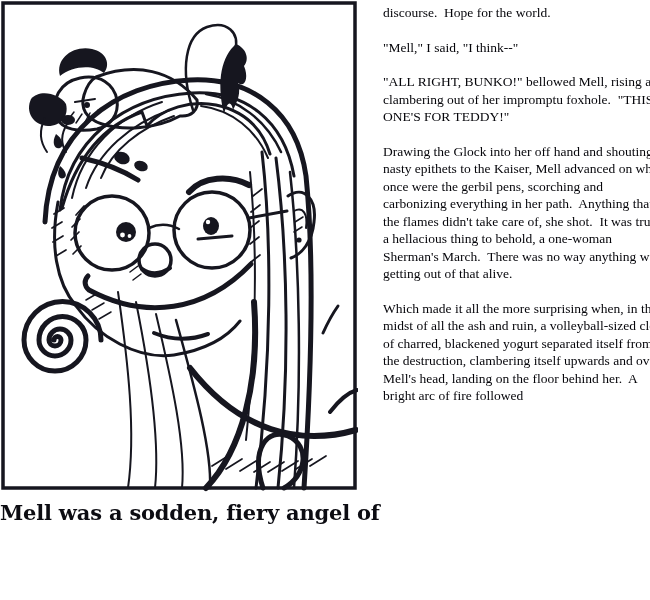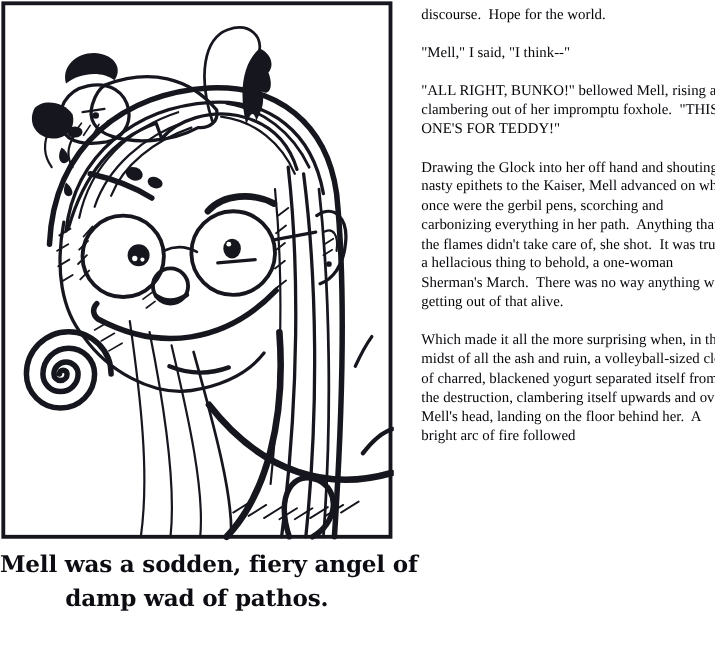--- a/index.html
+++ b/index.html
@@ -135,21 +135,20 @@
       <g>
         <path class="ink" d="M56,134 C51,143 55,150 60,148 C65,146 62,138 56,134 Z"></path>
         <path class="ink" d="M60,166 C56,174 59,180 64,178 C68,176 65,170 60,166 Z"></path>
         <path class="sw2" d="M45,118 C39,130 40,142 47,152"></path>
         <path class="sw2" d="M67,124 C61,134 61,144 66,152"></path>
       </g>
     </svg>
 
     <div class="caption">
       <div>Mell was a sodden, fiery angel of</div>
-      <div>damp wad of pathos.</div>
     </div>
   </div>
 
   <div class="right-col">
     <p>discourse.  Hope for the world.</p>
     <p>"Mell," I said, "I think--"</p>
     <p>"ALL RIGHT, BUNKO!" bellowed Mell, rising and clambering out of her impromptu foxhole.  "THIS ONE'S FOR TEDDY!"</p>
     <p>Drawing the Glock into her off hand and shouting nasty epithets to the Kaiser, Mell advanced on what once were the gerbil pens, scorching and carbonizing everything in her path.  Anything that the flames didn't take care of, she shot.  It was truly a hellacious thing to behold, a one-woman Sherman's March.  There was no way anything was getting out of that alive.</p>
     <p>Which made it all the more surprising when, in the midst of all the ash and ruin, a volleyball-sized clot of charred, blackened yogurt separated itself from the destruction, clambering itself upwards and over Mell's head, landing on the floor behind her.  A bright arc of fire followed</p>
   </div>

